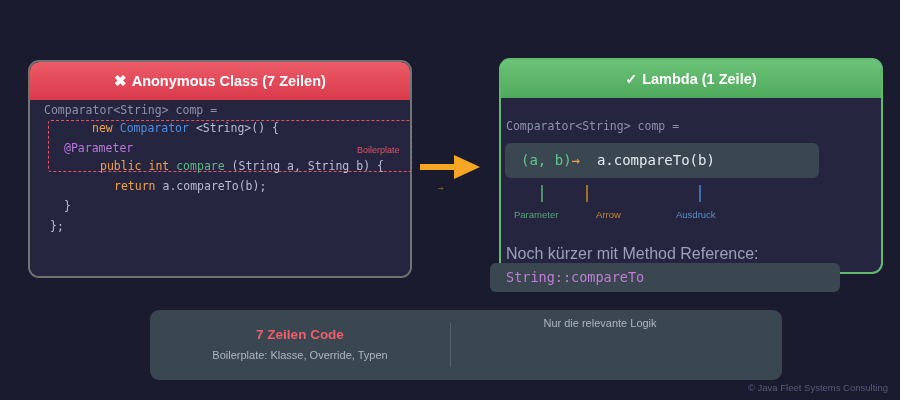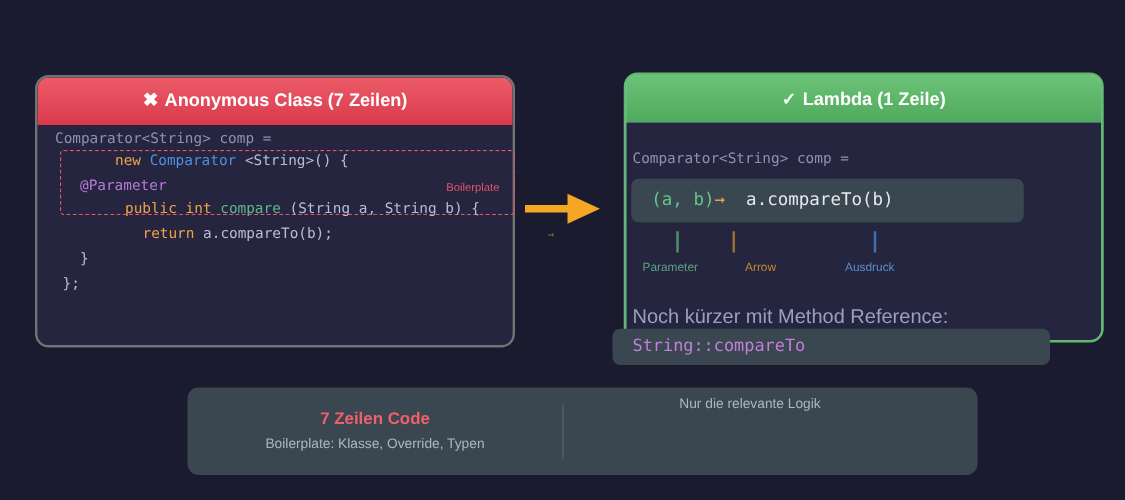--- a/index.html
+++ b/index.html
@@ -358,14 +358,15 @@
     <div class="sum-col sum-left">
       <div class="sum-big red">7 Zeilen Code</div>
       <div class="sum-small">Boilerplate: Klasse, Override, Typen</div>
     </div>
     <div class="sum-divider"></div>
     <div class="sum-col sum-right">
       <div class="sum-small">Nur die relevante Logik</div>
     </div>
   </div>
 
+  <div class="footer">© Java Fleet Systems Consulting</div>
 
 </div>
 
 </body></html>

